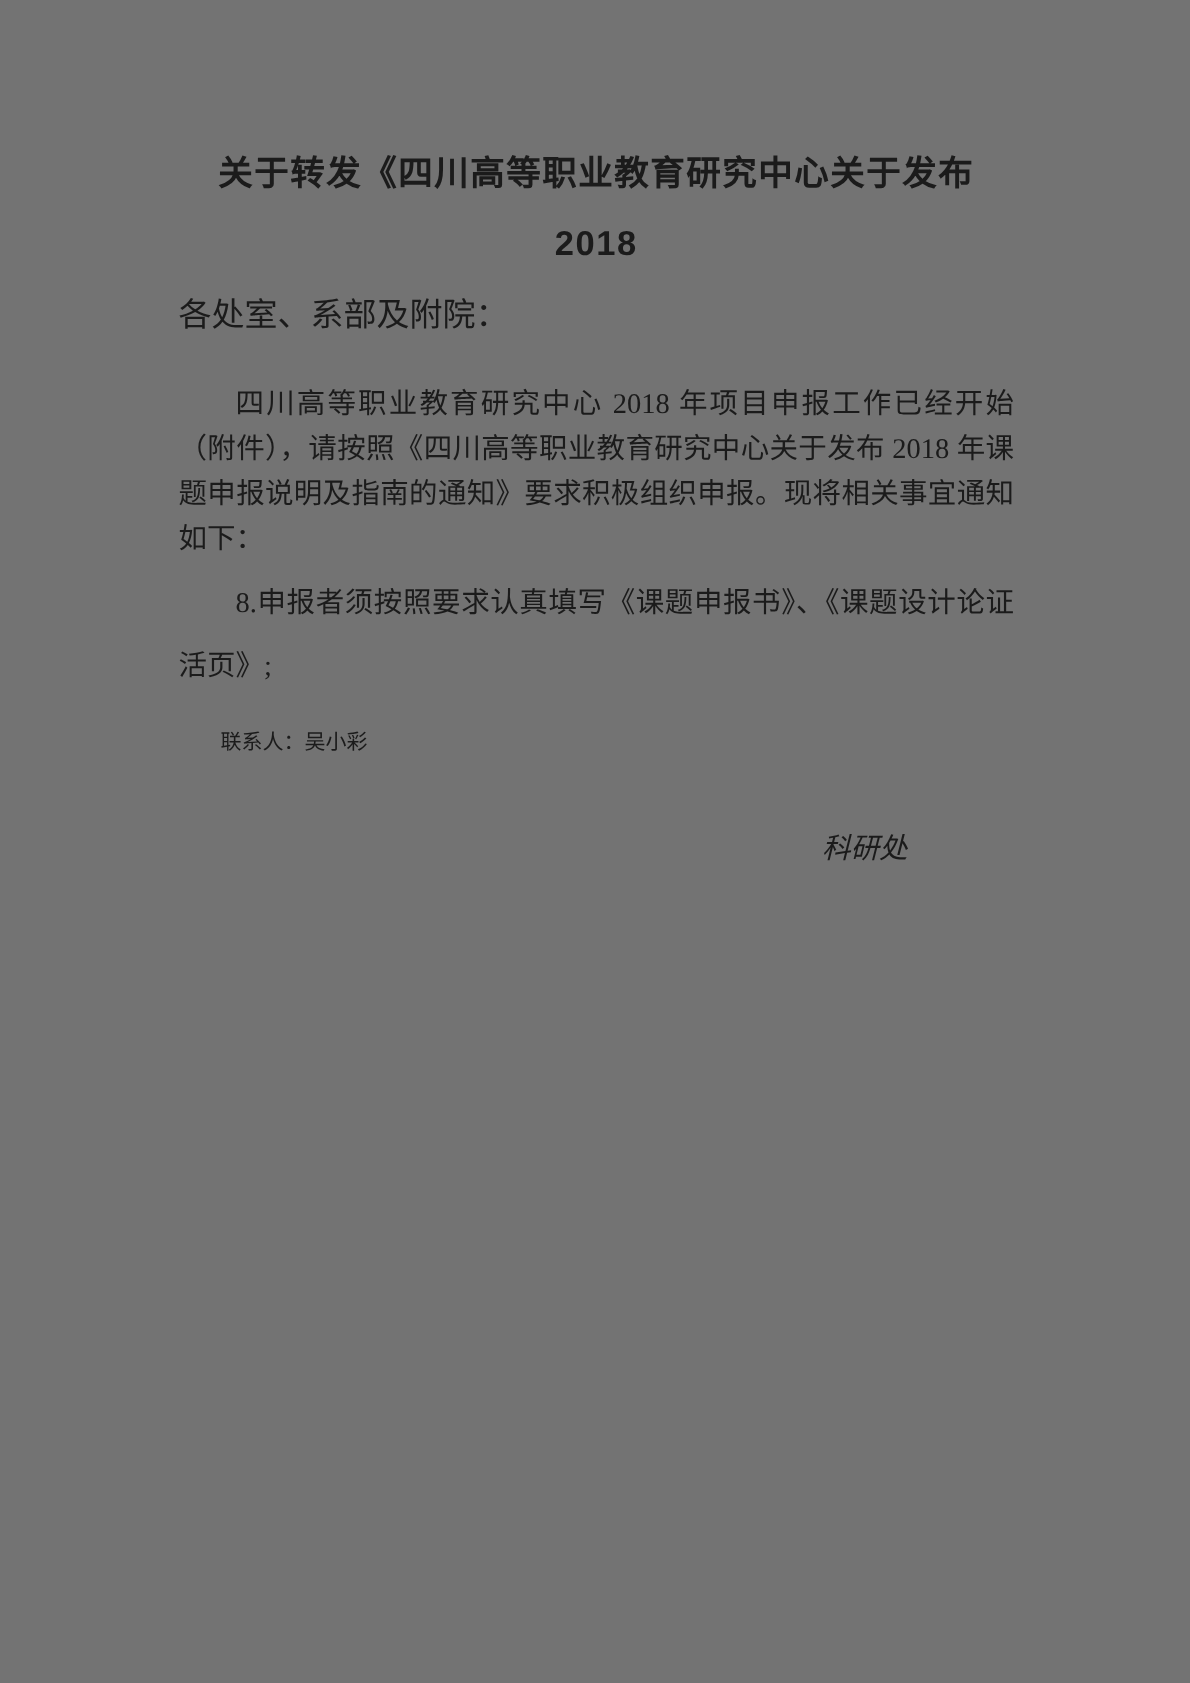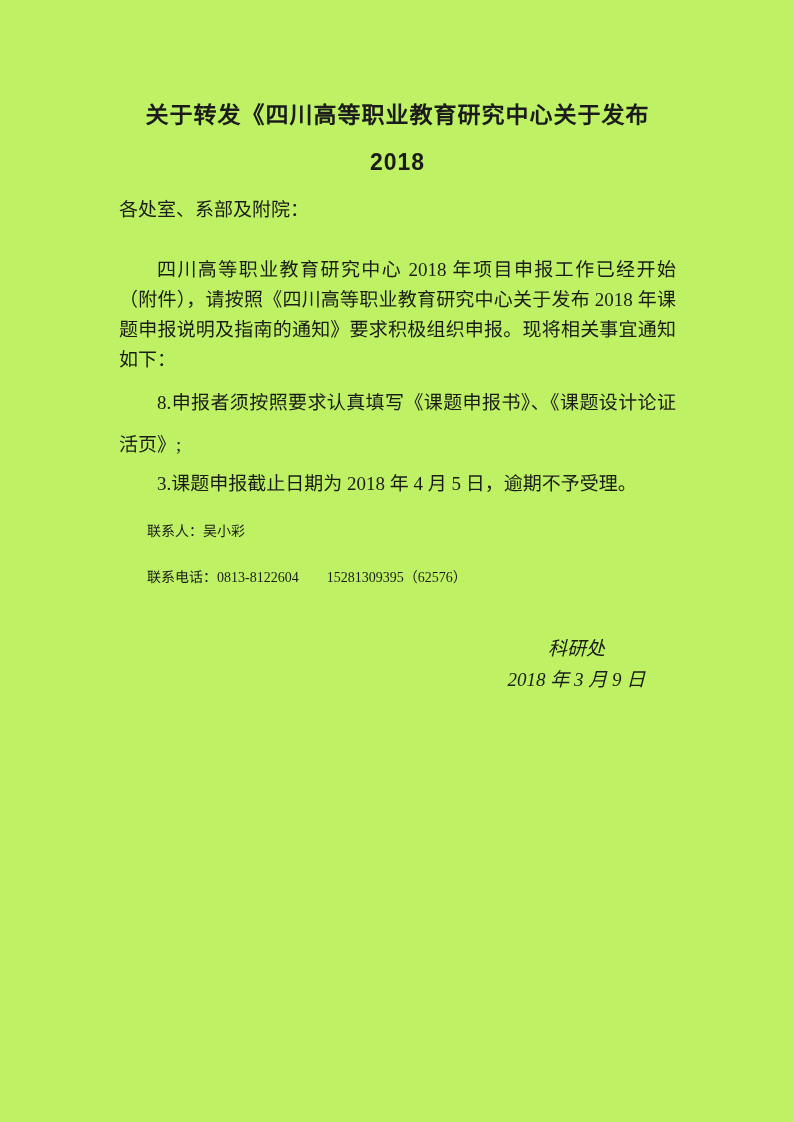--- a/index.html
+++ b/index.html
@@ -1,38 +1,38 @@
 <!DOCTYPE html>
 <html lang="zh-CN"><head>
 <meta charset="utf-8">
 <style>
   * { box-sizing: border-box; }
   html, body { margin: 0; padding: 0; background: #ffffff; }
   .page {
     width: 793px;
     height: 1122px;
-    background: #bef264;
+    background: #737373;
     color: #1b1b1b;
     padding: 92px 117px 0 119px;
     overflow: hidden;
     font-family: "Liberation Serif", "DejaVu Serif", serif;
   }
   p { margin: 0; }
   .doc-title {
     margin: 0;
     font-family: "Liberation Sans", "DejaVu Sans", sans-serif;
     font-size: 23px;
     font-weight: 700;
     line-height: 47px;
     text-align: center;
     letter-spacing: 1px;
   }
   .title-line { display: block; }
   .salutation {
-    font-size: 19px;
+    font-size: 22px;
     line-height: 28px;
     margin-top: 10px;
   }
   .para {
     font-size: 19px;
     text-align: justify;
     text-justify: inter-ideograph;
     text-indent: 2em;
   }
   .intro  { line-height: 30px; margin-top: 31px; }
@@ -65,24 +65,21 @@
     <span class="title-line">关于转发《四川高等职业教育研究中心关于发布 2018</span>
   </h1>
 
   <p class="salutation">各处室、系部及附院：</p>
 
   <p class="para intro">四川高等职业教育研究中心 2018 年项目申报工作已经开始（附件），请按照《四川高等职业教育研究中心关于发布 2018 年课题申报说明及指南的通知》要求积极组织申报。现将相关事宜通知如下：</p>
 
   <p class="para item-1">8.申报者须按照要求认真填写《课题申报书》、《课题设计论证活页》;</p>
 
 
-  <p class="para item-3">3.课题申报截止日期为 2018 年 4 月 5 日，逾期不予受理。</p>
 
   <p class="contact contact-person">联系人：吴小彩</p>
 
-  <p class="contact contact-phone">联系电话：0813-8122604　　15281309395（62576）</p>
 
   <div class="signature">
     <div>科研处</div>
-    <div>2018 年 3 月 9 日</div>
   </div>
 
 </div>
 
 </body></html>

